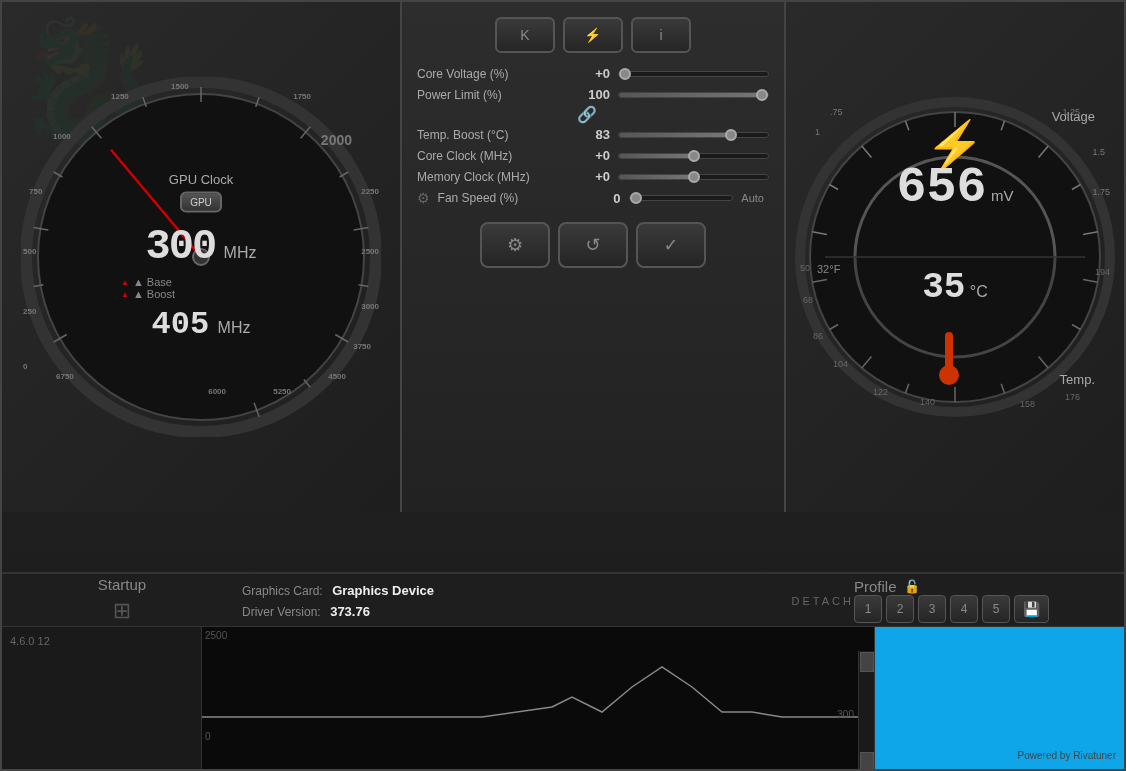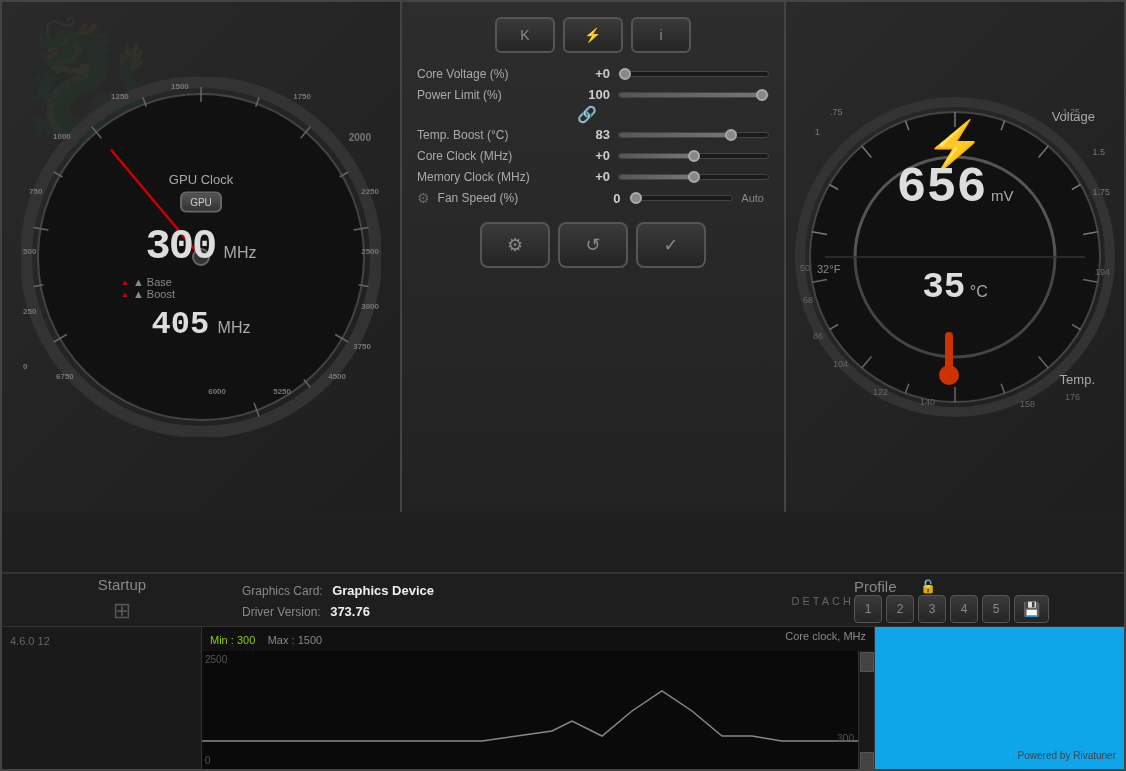--- a/index.html
+++ b/index.html
@@ -445,21 +445,21 @@
         </svg>
 
         <span class="tick-label" style="top:285px; left:2px; font-size:8px">0</span>
         <span class="tick-label" style="top:230px; left:2px; font-size:8px">250</span>
         <span class="tick-label" style="top:170px; left:2px; font-size:8px">500</span>
         <span class="tick-label" style="top:110px; left:8px; font-size:8px">750</span>
         <span class="tick-label" style="top:55px; left:32px; font-size:8px">1000</span>
         <span class="tick-label" style="top:15px; left:90px; font-size:8px">1250</span>
         <span class="tick-label" style="top:5px; left:150px; font-size:8px">1500</span>
         <span class="tick-label" style="top:15px; right:70px; font-size:8px">1750</span>
-        <span class="tick-label" style="top:55px; right:10px; font-size:10px">2000</span>
+        <span class="tick-label" style="top:55px; right:29px; font-size:14px">2000</span>
         <span class="tick-label" style="top:110px; right:2px; font-size:8px">2250</span>
         <span class="tick-label" style="top:170px; right:2px; font-size:8px">2500</span>
         <span class="tick-label" style="top:225px; right:2px; font-size:8px">3000</span>
         <span class="tick-label" style="top:265px; right:10px; font-size:8px">3750</span>
         <span class="tick-label" style="top:295px; right:35px; font-size:8px">4500</span>
         <span class="tick-label" style="top:310px; right:90px; font-size:8px">5250</span>
         <span class="tick-label" style="top:310px; right:155px; font-size:8px">6000</span>
         <span class="tick-label" style="top:295px; left:35px; font-size:8px">6750</span>
 
         <div class="gauge-center">
@@ -677,21 +677,21 @@
       </div>
       <div>
         <span style="color:#888; font-size:12px;">Driver Version:</span>
         <strong style="color:#eee; font-size:13px; margin-left:5px;">373.76</strong>
       </div>
     </div>
     <div style="text-align:center;">
       <span style="color:#666; font-size:11px; letter-spacing:3px; cursor:pointer;">DETACH</span>
     </div>
     <div style="width:250px;">
-      <div style="display:flex; align-items:center; gap:24px; margin-bottom:0;">
+      <div style="display:flex; align-items:center; gap:8px; margin-bottom:0;">
         <span style="color:#888; font-size:15px;">Profile</span>
         <span style="color:#666; font-size:13px;">🔓</span>
       </div>
       <div style="display:flex; gap:4px;">
         <button class="profile-btn">1</button>
         <button class="profile-btn">2</button>
         <button class="profile-btn">3</button>
         <button class="profile-btn">4</button>
         <button class="profile-btn">5</button>
         <button class="profile-save-btn">💾</button>
@@ -699,27 +699,20 @@
     </div>
   </div>
 
   <div style="position:absolute; top:625px; left:0; right:0; bottom:0; background:#111; display:flex;">
 
     <div style="width:200px; background:#1a1a1a; border-right:1px solid #333; padding:8px; display:flex; flex-direction:column;">
       <span style="color:#666; font-size:11px;">4.6.0  12</span>
     </div>
 
     <div style="flex:1; position:relative; background:#0a0a0a;">
-      <div style="display:flex; justify-content:space-between; padding:3px 8px; background:#111;">
-        <div>
-          <span style="color:#88cc00; font-size:11px;">Min : 300</span>
-          <span style="color:#888; font-size:11px; margin-left:8px;">Max : 1500</span>
-        </div>
-        <span style="color:#888; font-size:11px;">Core clock, MHz</span>
-      </div>
       <div style="position:relative; width:100%; height:calc(100% - 24px); background:#0a0a0a; overflow:hidden;">
         <span style="position:absolute; top:3px; left:3px; color:#555; font-size:10px;">2500</span>
         <span style="position:absolute; bottom:3px; left:3px; color:#555; font-size:10px;">0</span>
         
         <svg width="100%" height="100%" preserveAspectRatio="none">
           <polyline points="0,90 200,90 280,90 350,80 370,70 400,85 430,60 460,40 490,60 520,85 550,85 580,90 610,90 640,90 670,90 700,90 730,90 760,90 790,90 820,90 850,90 880,90 910,90 940,90 970,90" fill="none" stroke="#888" stroke-width="1.5"></polyline>
         </svg>
         <span style="position:absolute; bottom:25px; right:20px; color:#555; font-size:10px;">300</span>
       </div>
 

